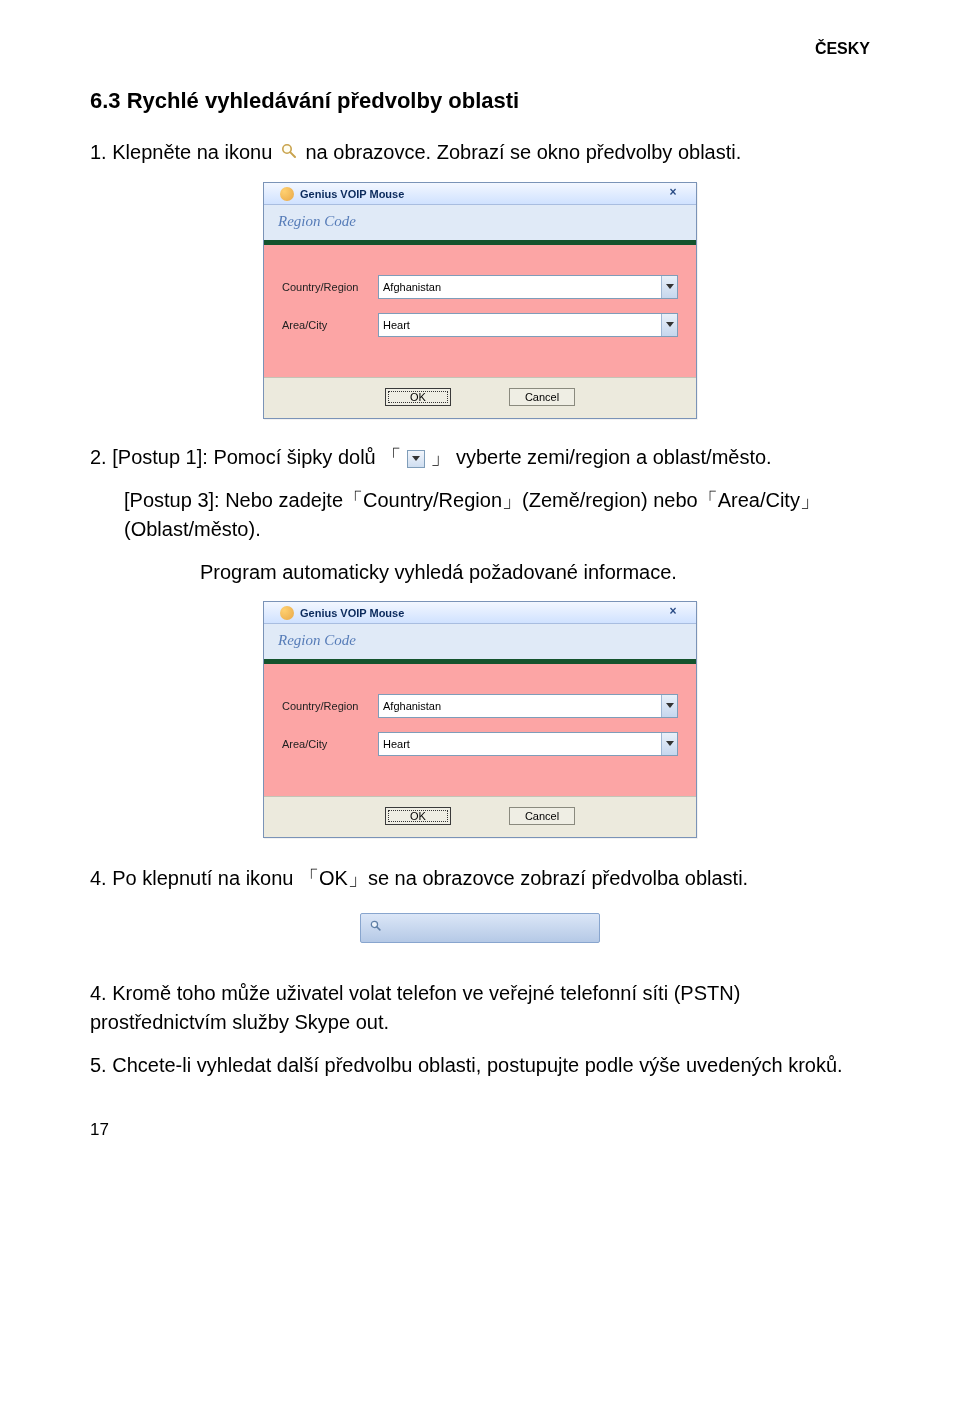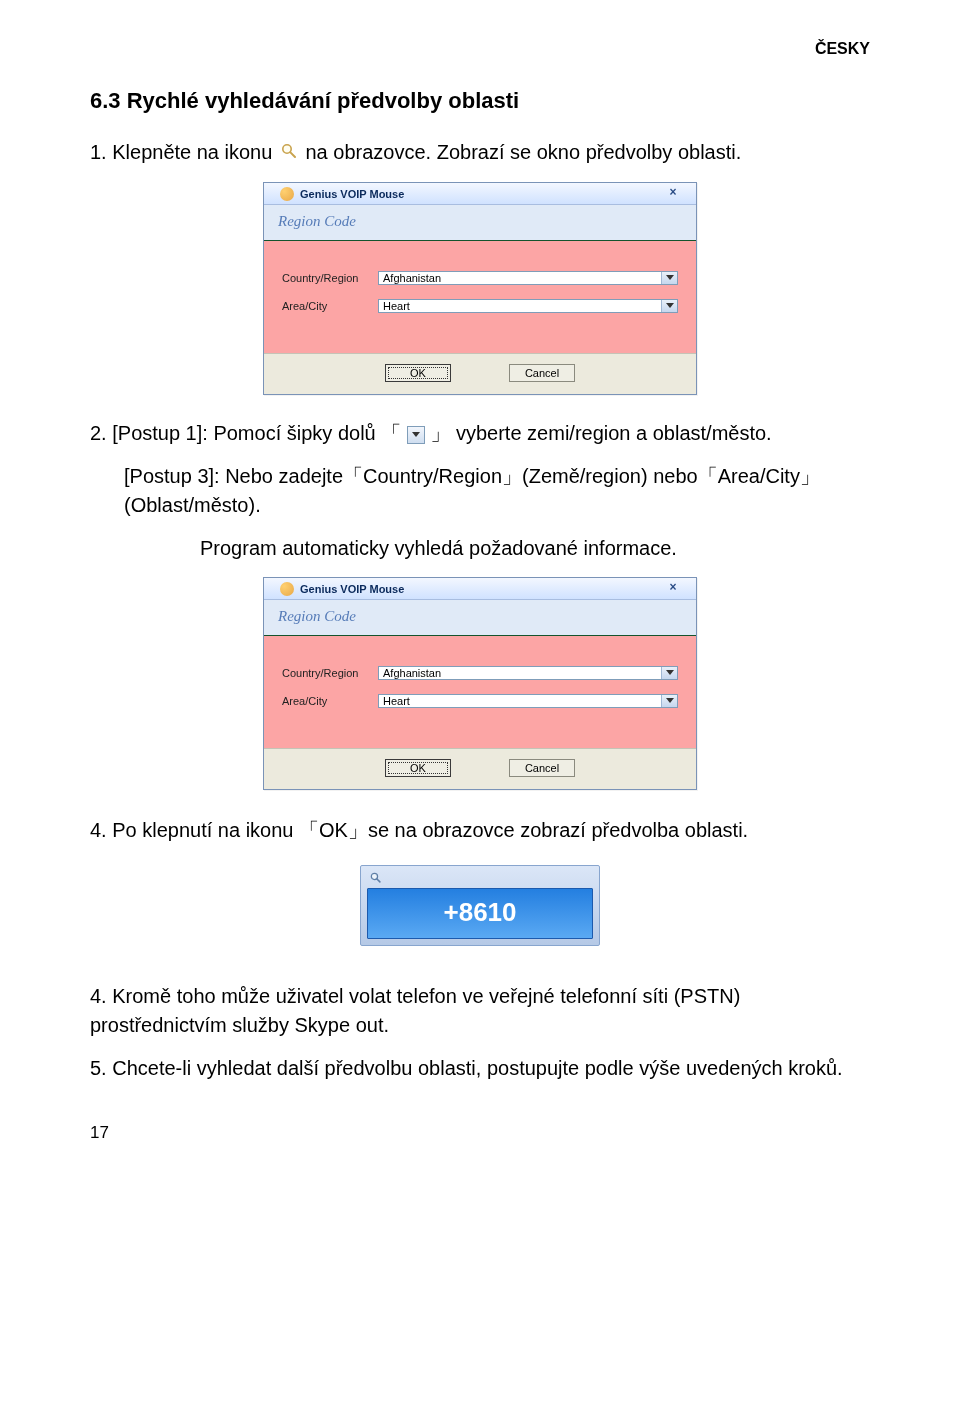--- a/index.html
+++ b/index.html
@@ -67,39 +67,39 @@
     text-align: center;
     cursor: pointer;
   }
   .dialog .region-label {
     background: #e0eaf7;
     padding: 8px 14px 10px 14px;
     color: #567cb8;
     font-size: 15px;
     font-style: italic;
     font-family: "Comic Sans MS", "Segoe Script", cursive;
-    border-bottom: 1px solid #14532d;
+    border-bottom: 5px solid #14532d;
   }
   .dialog .body {
     background: #fca5a5;
     padding: 30px 18px 26px 18px;
   }
   .form-row {
     display: flex;
     align-items: center;
     margin-bottom: 14px;
   }
   .form-row label {
     width: 96px;
     color: #222;
   }
   .combo {
     flex: 1;
     display: flex;
-    height: 14px;
+    height: 24px;
     border: 1px solid #7f9db9;
     background: #fff;
   }
   .combo input {
     flex: 1;
     border: none;
     padding: 0 4px;
     font-family: Tahoma, Arial, sans-serif;
     font-size: 11px;
     outline: none;
@@ -297,20 +297,19 @@
 <div class="phone-wrap">
   <div class="phone-box">
     <div class="phone-toolbar">
       <span class="mag-icon">
         <svg width="14" height="14" viewBox="0 0 18 18">
           <circle cx="7" cy="7" r="4" fill="#eef4fb" stroke="#5f7fa6" stroke-width="1.6"></circle>
           <line x1="10.2" y1="10.2" x2="14" y2="14" stroke="#5f7fa6" stroke-width="2" stroke-linecap="round"></line>
         </svg>
       </span>
     </div>
-    <div class="phone-display">+8610</div>
   </div>
 </div>
 
 <p>4. Kromě toho může uživatel volat telefon ve veřejné telefonní síti (PSTN) prostřednictvím služby Skype out.</p>
 <p>5. Chcete-li vyhledat další předvolbu oblasti, postupujte podle výše uvedených kroků.</p>
 
 <div class="page-num">17</div>
 
 </body></html>

